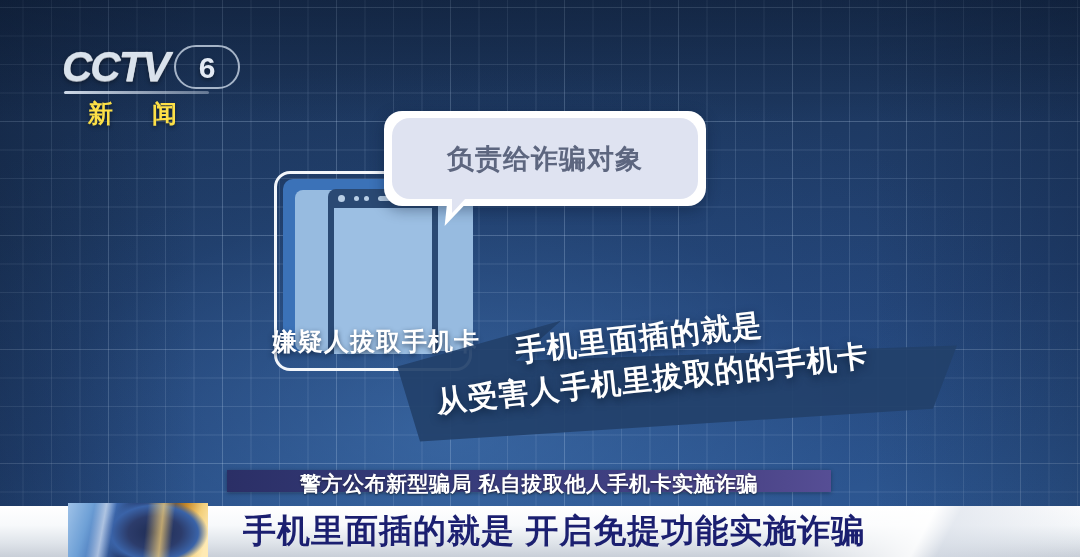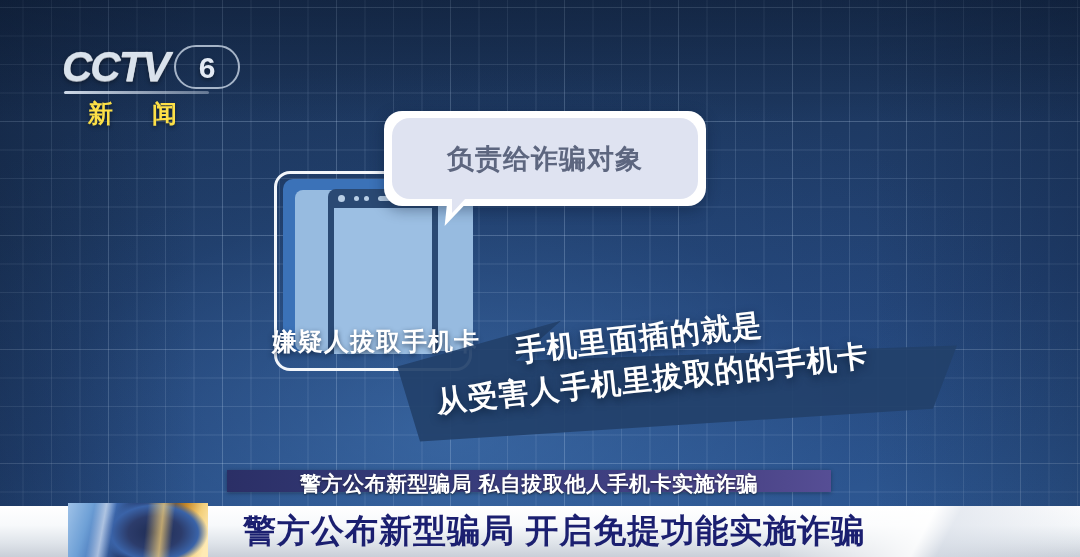--- a/index.html
+++ b/index.html
@@ -397,15 +397,15 @@
   <div class="sub-bar">
     <div class="sub-bar-text">警方公布新型骗局 私自拔取他人手机卡实施诈骗</div>
   </div>
 
   <div class="headline-bar">
     <div class="headline-sheen"></div>
   </div>
   <div class="globe-deco">
     <div class="globe-streak"></div>
   </div>
-  <div class="headline-text">警方公布新型骗局 开启免提功能实施诈骗</div>
+  <div class="headline-text">手机里面插的就是 开启免提功能实施诈骗</div>
 
 </div>
 
 </body></html>

